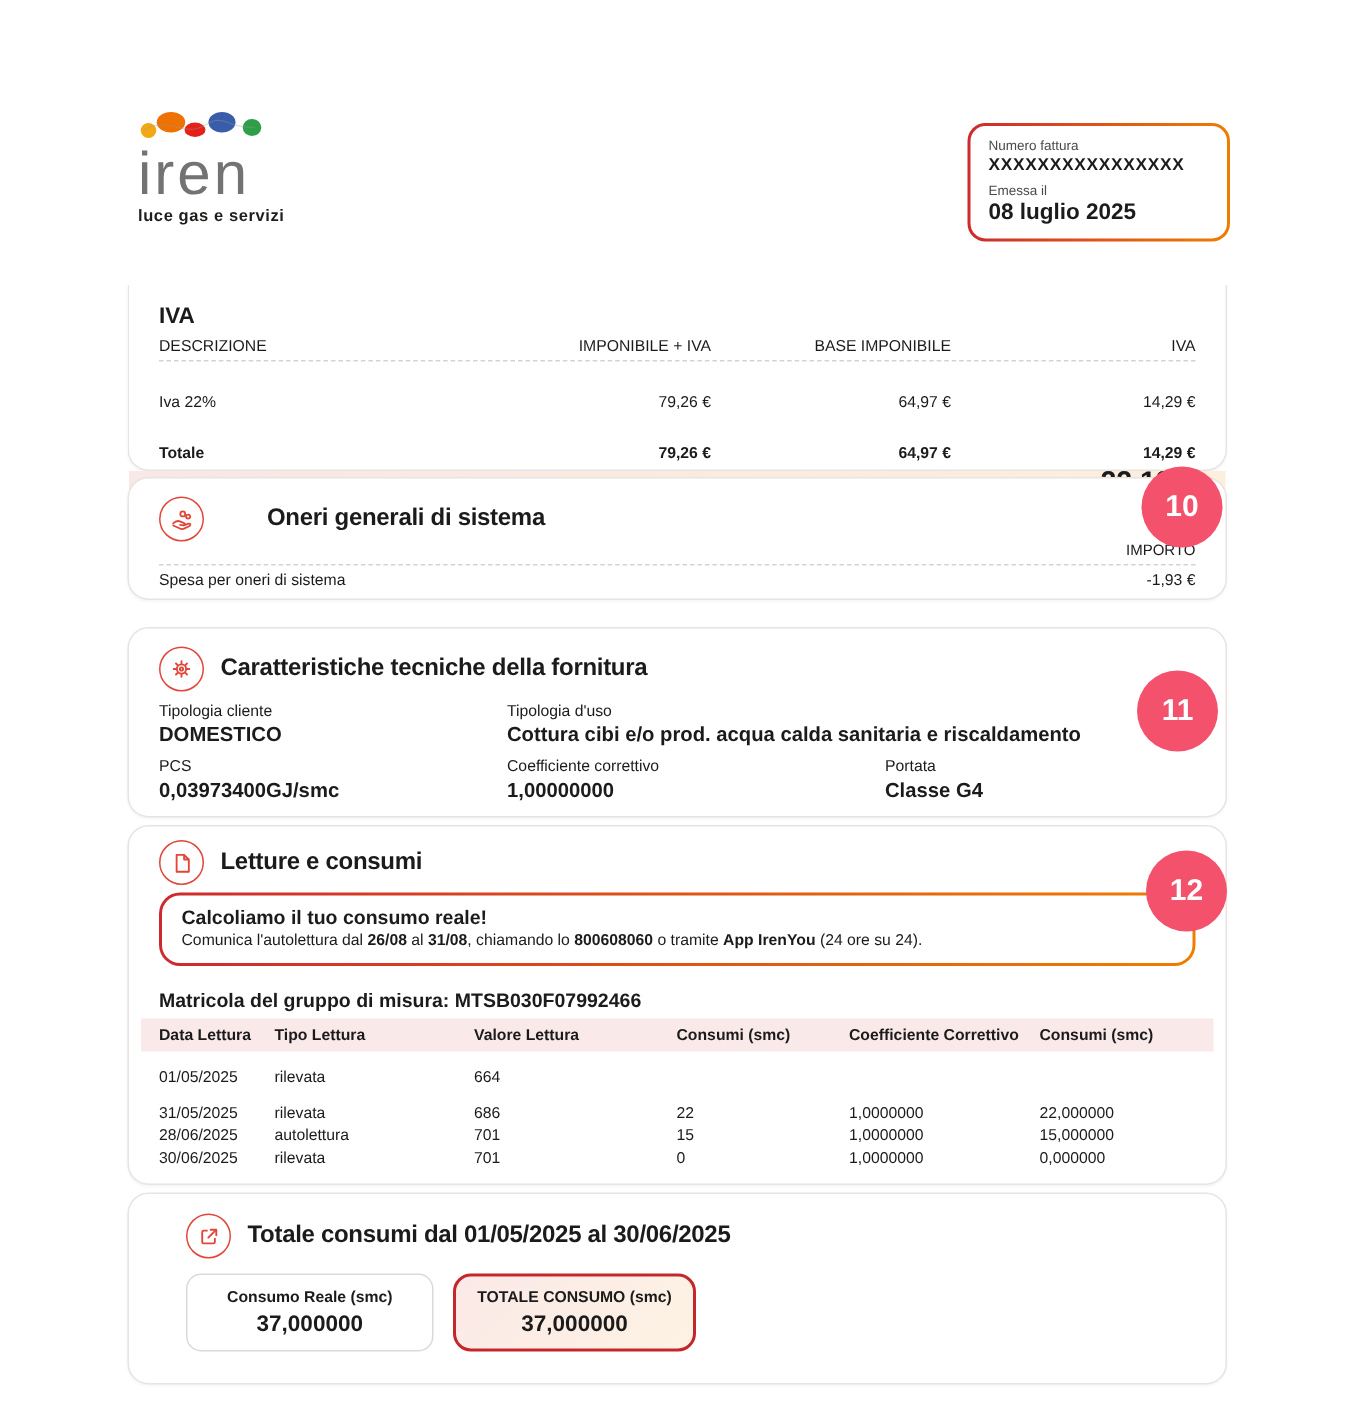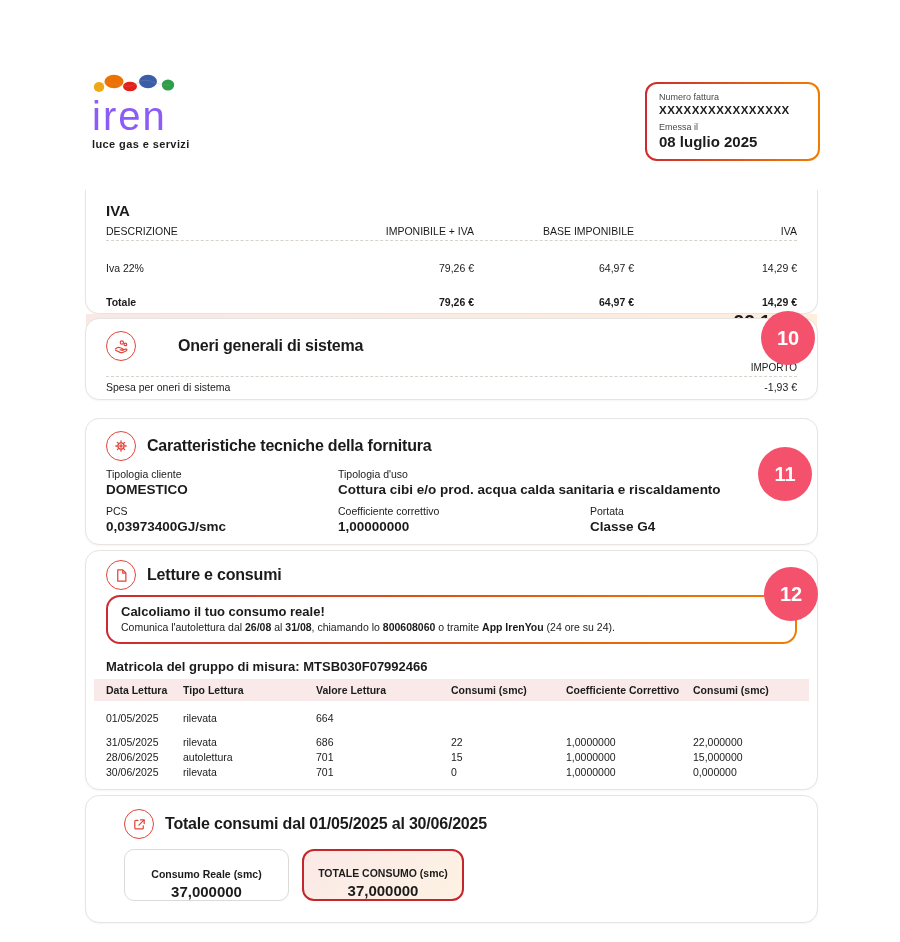--- a/index.html
+++ b/index.html
@@ -1,21 +1,21 @@
 <!DOCTYPE html>
 <html><head>
 <meta charset="utf-8">
 <style>
   * { margin:0; padding:0; box-sizing:border-box; }
   body { width:900px; height:942px; background:#ffffff; font-family:"Liberation Sans", sans-serif; color:#1b1b1b; position:relative; overflow:hidden; }
 
   
   .logo { position:absolute; left:92px; top:72px; width:120px; }
   .logo-wave { display:block; }
-  .logo-word { font-size:40px; font-weight:400; color:#8b5cf6; letter-spacing:2px; line-height:40px; margin-top:-2px; }
+  .logo-word { font-size:40px; font-weight:400; color:#737373; letter-spacing:2px; line-height:40px; margin-top:-2px; }
   .logo-tag { font-size:11px; font-weight:700; color:#1d1d1b; letter-spacing:0.4px; margin-top:2px; }
 
   .invoice-box { position:absolute; left:645px; top:82px; width:175px; border-radius:12px; padding:2px;
                  background:linear-gradient(90deg,#cd2a2e,#ef7d00); }
   .invoice-box-inner { background:#fff; border-radius:10px; padding:8px 12px 9px 12px; }
   .inv-label { font-size:9px; color:#4a4a4a; }
   .inv-number { font-size:11.5px; font-weight:700; letter-spacing:0.5px; margin:2px 0 6px 0; }
   .inv-date { font-size:15px; font-weight:700; margin-top:1px; }
 
   
@@ -70,21 +70,21 @@
   .lt-grid { display:grid; grid-template-columns:77px 133px 135px 115px 127px 1fr; white-space:nowrap; }
   .lt-header { margin:4px -12px 0 -12px; padding:4px 12px; background:#f9eae9; font-size:10.5px; font-weight:700; line-height:14px; }
   .lt-row { font-size:10.5px; line-height:15px; }
   .lt-row.first { margin-top:10px; margin-bottom:9px; }
 
   
   #totale-card { top:795px; height:128px;padding-left:38px; }
   #totale-card .sec-head { margin-top:13px; }
   .tot-boxes { display:flex; gap:13px; margin-top:10px; }
   .tot-box { width:165px; height:52px; border:1px solid #ddd9d6; border-radius:10px; background:#fff;
-             display:flex; flex-direction:column; align-items:center; justify-content:flex-end; gap:3px; }
+             display:flex; flex-direction:column; align-items:center; justify-content:center; gap:3px; }
   .tot-box.highlight { width:162px; border:2px solid #c5262b; border-radius:12px;
              background:linear-gradient(135deg,#fbe9e7,#fdf2e3); }
   .tot-box-label { font-size:10.5px; font-weight:700; }
   .tot-box-value { font-size:15px; font-weight:700; }
 </style>
 </head>
 <body>
 
 <div class="logo">
   <svg class="logo-wave" width="96" height="26" viewBox="0 0 96 26">

